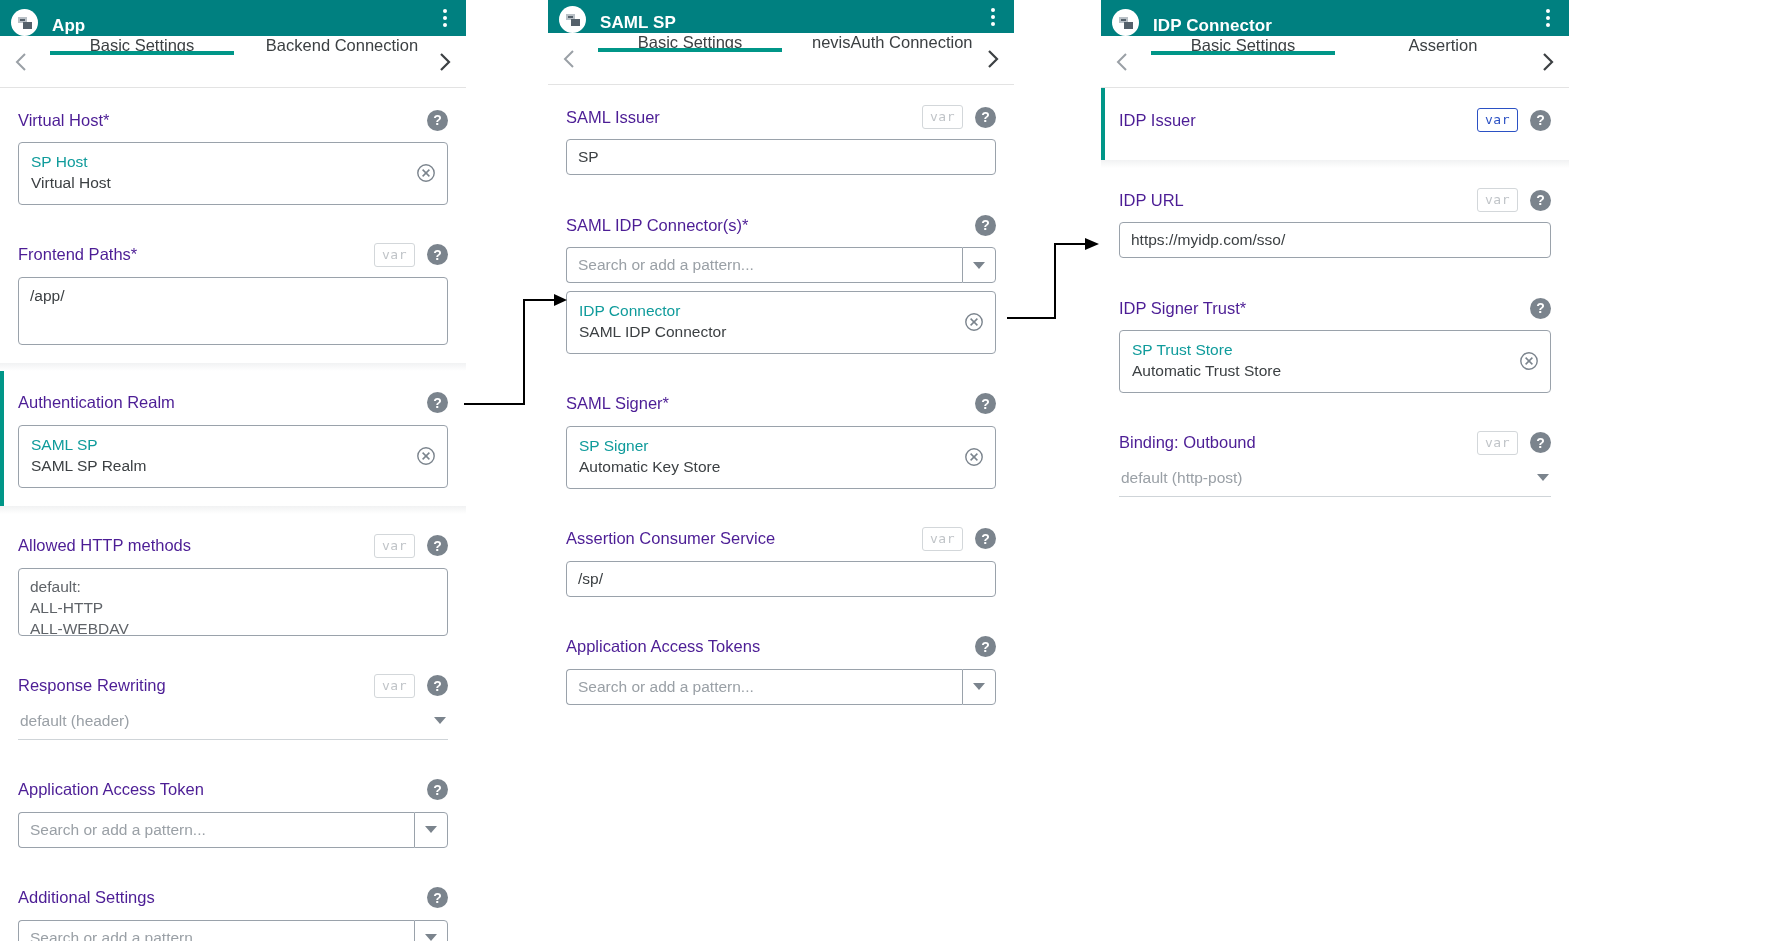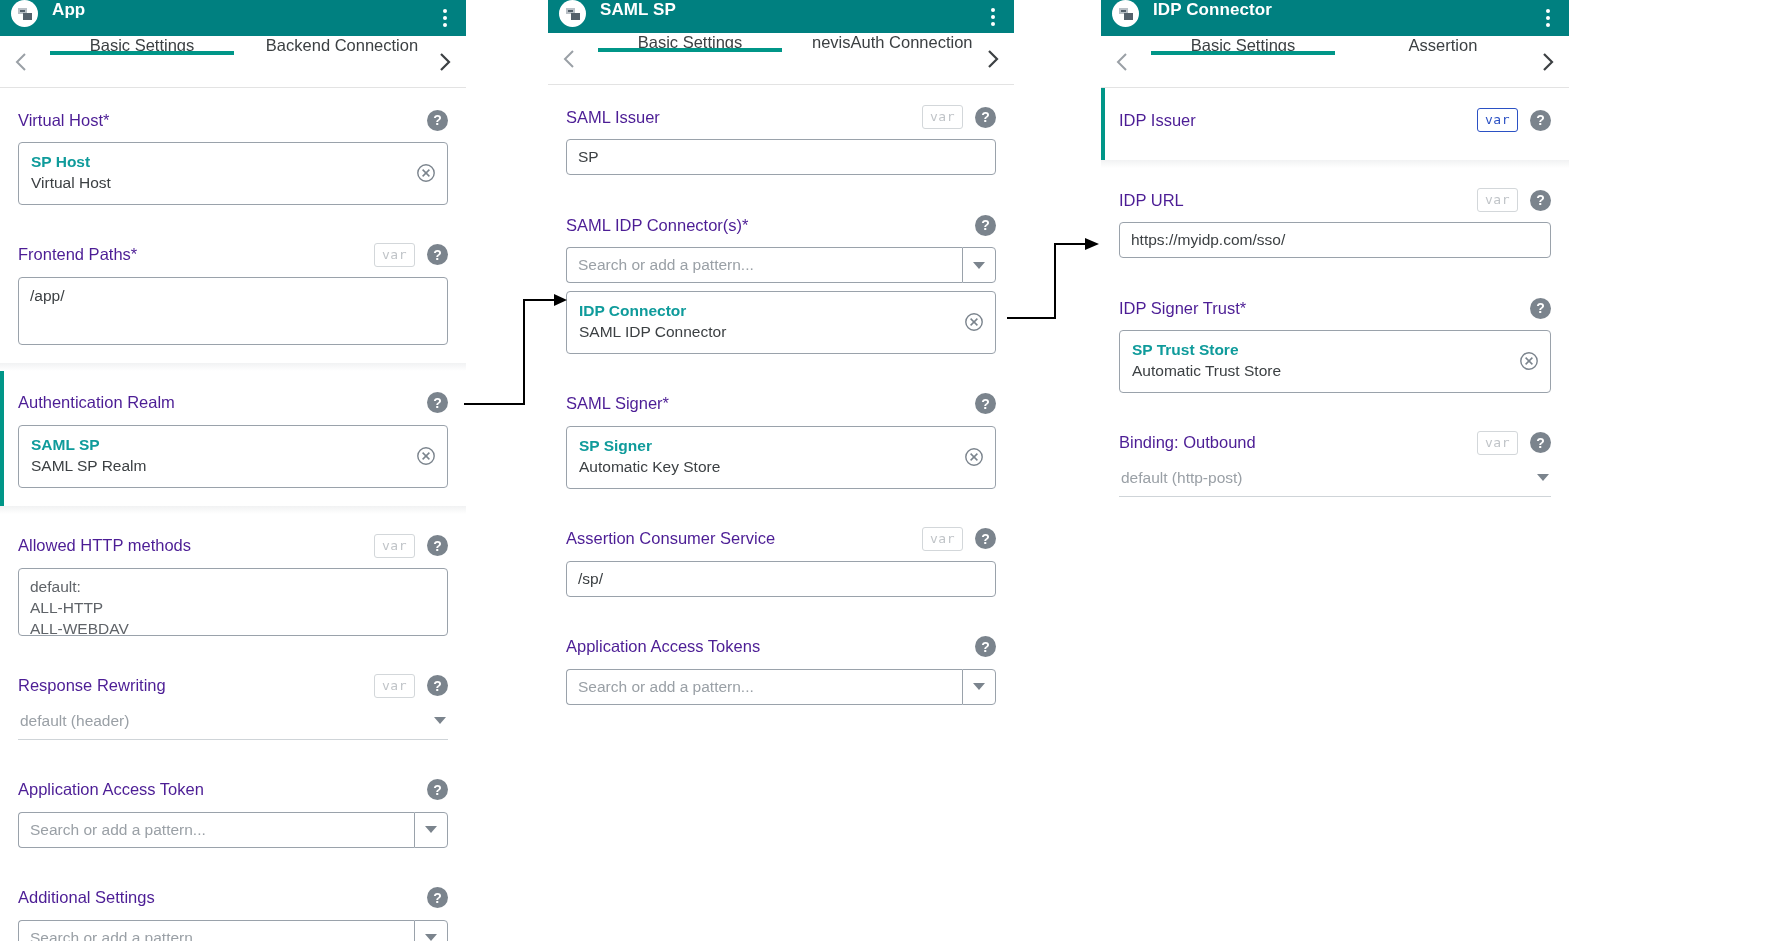--- a/index.html
+++ b/index.html
@@ -15,21 +15,21 @@
   
   .panel { position: absolute; top: 0; background: #ffffff; overflow: hidden; }
   .panel-app  { left: 0px;    width: 466px; height: 941px; }
   .panel-sp   { left: 548px;  width: 466px; height: 941px; }
   .panel-idp  { left: 1101px; width: 468px; height: 941px; }
 
   
   .titlebar {
     background: #008080;
     height: 36px;
-    display: flex; align-items: flex-start;
+    display: flex; align-items: flex-end;
     padding: 0 10px 0 11px;
     position: relative;
   }
   .panel-app .titlebar  { height: 36px; }
   .panel-sp .titlebar   { height: 33px; }
   .panel-idp .titlebar  { height: 36px; }
 
   .logo {
     width: 27px; height: 27px; border-radius: 50%;
     background: #ffffff;
@@ -138,21 +138,21 @@
   }
 
   
   .chip {
     position: relative;
     border: 1px solid #9aa2ab;
     border-radius: 4px;
     background: #ffffff;
     padding: 9px 44px 10px 12px;
   }
-  .chip .chip-title { color: #0f9b9b; font-size: 15.5px; line-height: 1.35; font-weight: bold; }
+  .chip .chip-title { color: #0f9b9b; font-size: 15.5px; line-height: 1.35; }
   .chip .chip-sub   { color: #3c4043; font-size: 15.5px; line-height: 1.35; }
   .chip-clear {
     position: absolute; right: 11px; top: 50%; transform: translateY(-50%);
     width: 20px; height: 20px; cursor: pointer;
   }
 
   
   .input {
     width: 100%;
     border: 1px solid #9aa2ab;

